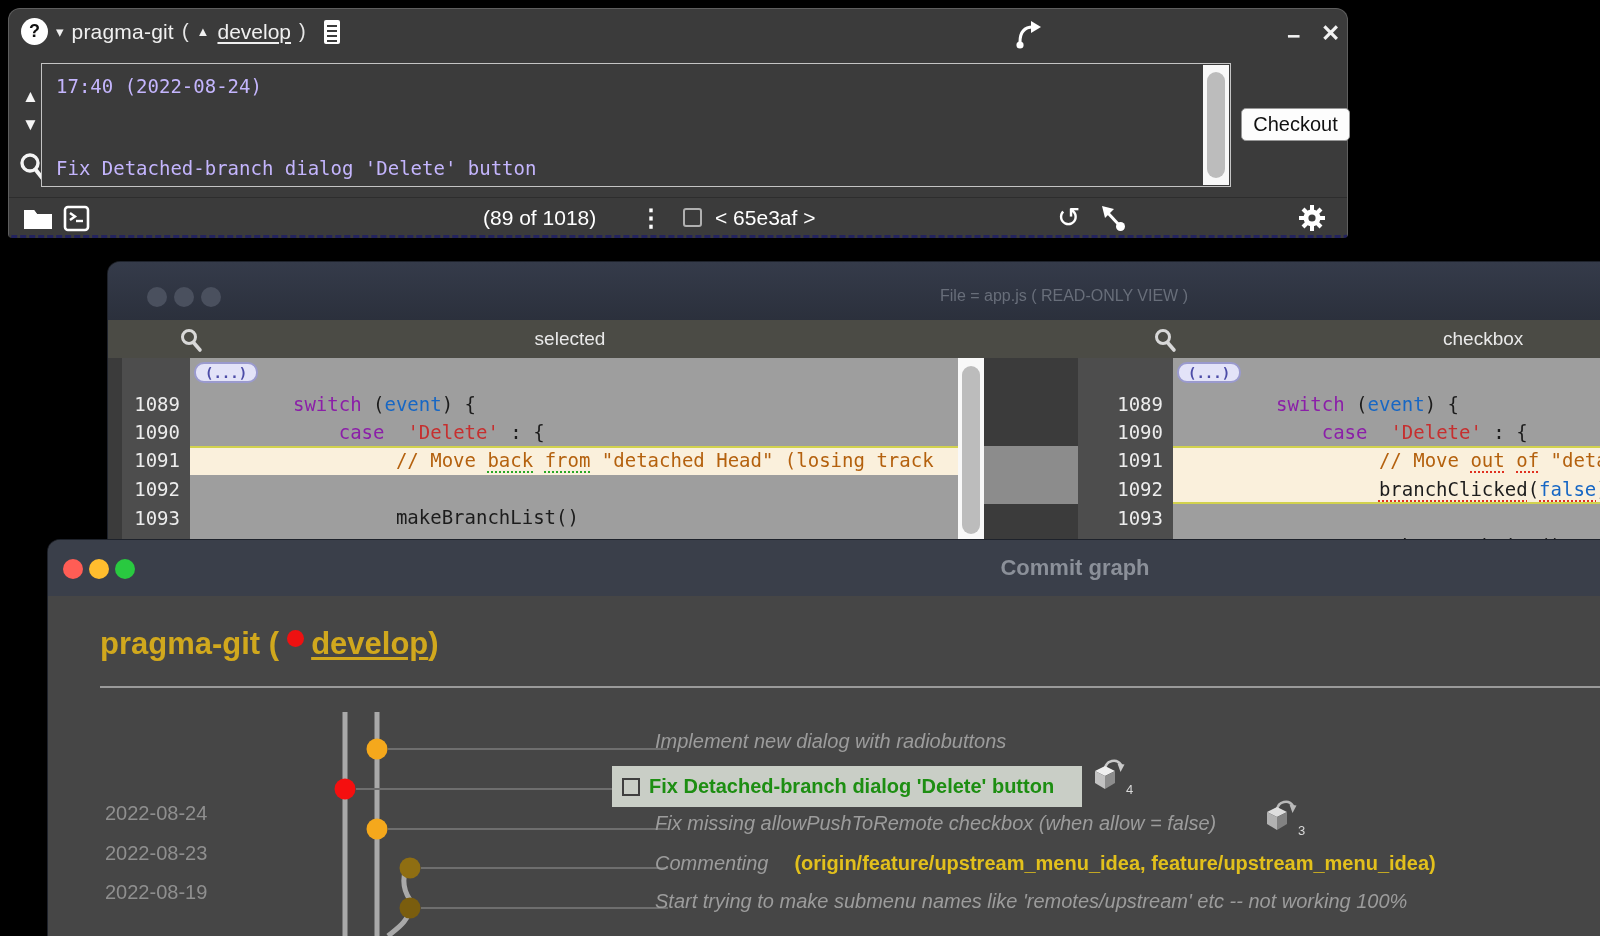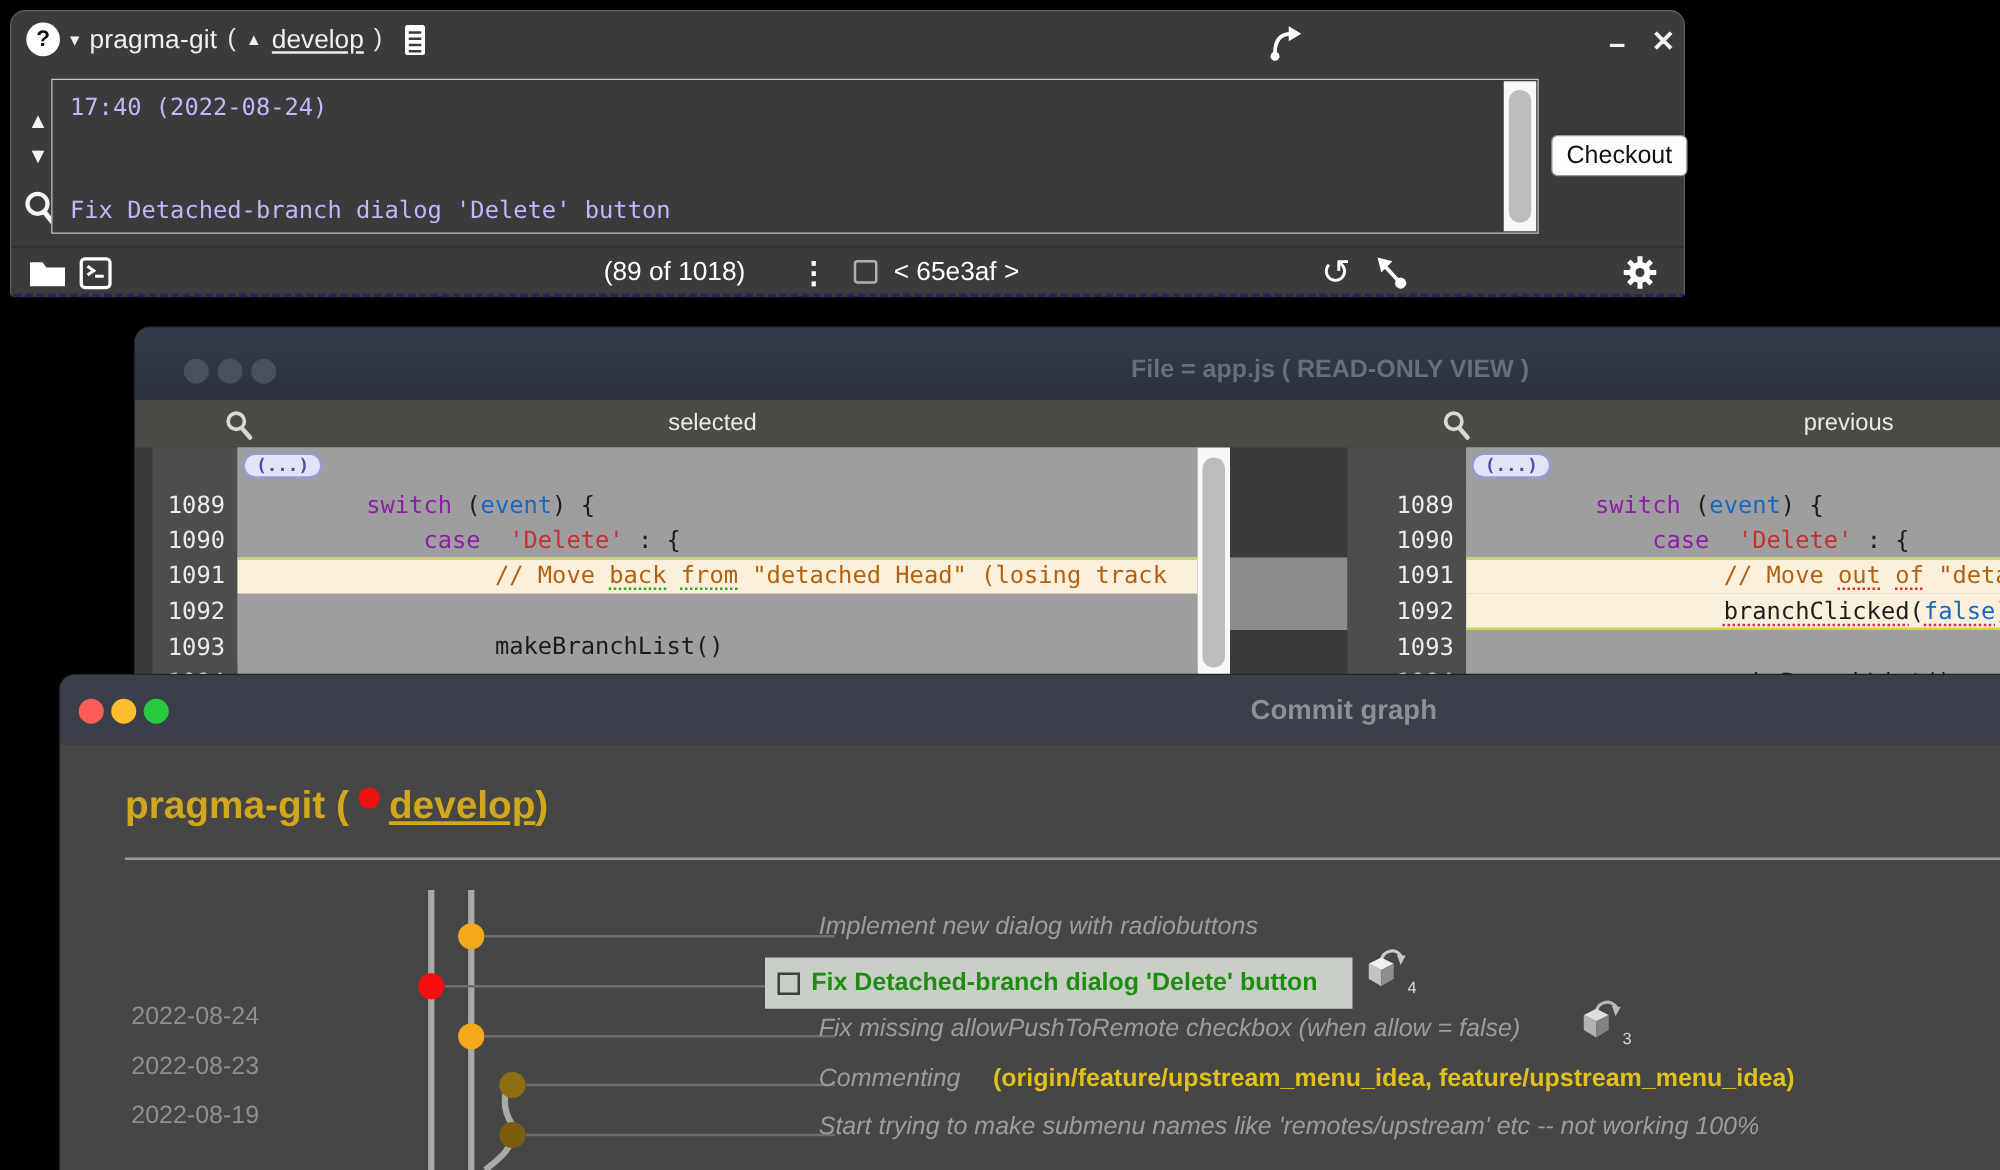--- a/index.html
+++ b/index.html
@@ -50,21 +50,21 @@
   .undo-glyph{font-size:28px;color:#fff;font-family:"DejaVu Sans",sans-serif;line-height:1;}
 
   
   #win2{
     left:108px;top:262px;width:1492px;height:300px;background:#3b3b3b;
     border-radius:12px 0 0 0;z-index:20;overflow:hidden;box-shadow:0 0 0 1px #1e222b;
   }
   #w2-titlebar{left:0;top:0;width:100%;height:58px;background:linear-gradient(#353b4a,#2b303c);}
   .light{width:20px;height:20px;border-radius:50%;}
   .light-dim{background:#4a505e;}
-  #w2-title{left:956px;top:34px;transform:translate(-50%,-50%);font-size:20px;font-weight:bold;color:#686e7a;white-space:nowrap;}
+  #w2-title{left:956px;top:34px;transform:translate(-50%,-50%);font-size:16px;font-weight:normal;color:#686e7a;white-space:nowrap;}
   #w2-toolbar{left:0;top:58px;width:100%;height:38px;background:#4b4b45;}
   .pane-label{top:8px;font-size:19px;color:#e9e9e9;}
   #w2-code{left:0;top:96px;width:100%;height:204px;font-family:"DejaVu Sans Mono",monospace;font-size:19px;}
   .gutter{background:#4d4d4d;height:100%;}
   .grow,.crow{height:28px;line-height:28px;white-space:pre;overflow:hidden;box-sizing:border-box;}
   .grow{color:#ececec;text-align:right;padding-right:10px;}
   .grow.badge-h,.crow.badge-h{height:32px;line-height:32px;}
   .codecol{height:100%;background:#9e9e9e;}
   .crow{background:#9e9e9e;}
   .crow.chg{background:#faf0dc;}
@@ -193,21 +193,21 @@
   <div id="w2-toolbar" class="abs">
     <svg class="abs" style="left:70px;top:7px;" width="26" height="26" viewBox="0 0 26 26">
       <circle cx="11" cy="10" r="6.5" stroke="#d8d8d8" stroke-width="3" fill="none"></circle>
       <line x1="15.5" y1="15.5" x2="22" y2="23" stroke="#d8d8d8" stroke-width="3.6" stroke-linecap="round"></line>
     </svg>
     <div class="abs pane-label" style="left:462px;transform:translateX(-50%);">selected</div>
     <svg class="abs" style="left:1044px;top:7px;" width="26" height="26" viewBox="0 0 26 26">
       <circle cx="11" cy="10" r="6.5" stroke="#d8d8d8" stroke-width="3" fill="none"></circle>
       <line x1="15.5" y1="15.5" x2="22" y2="23" stroke="#d8d8d8" stroke-width="3.6" stroke-linecap="round"></line>
     </svg>
-    <div class="abs pane-label" style="left:1335px;">previous</div>
+    <div class="abs pane-label" style="left:1335px;">checkbox</div>
   </div>
   <div id="w2-code" class="abs">
     <div id="gutter-left" class="abs gutter" style="left:14px;width:68px;">
         <div class="grow badge-h"></div>
         <div class="grow ">1089</div>
         <div class="grow ">1090</div>
         <div class="grow  chg-first">1091</div>
         <div class="grow  chg-last">1092</div>
         <div class="grow ">1093</div>
         <div class="grow ">1094</div>

